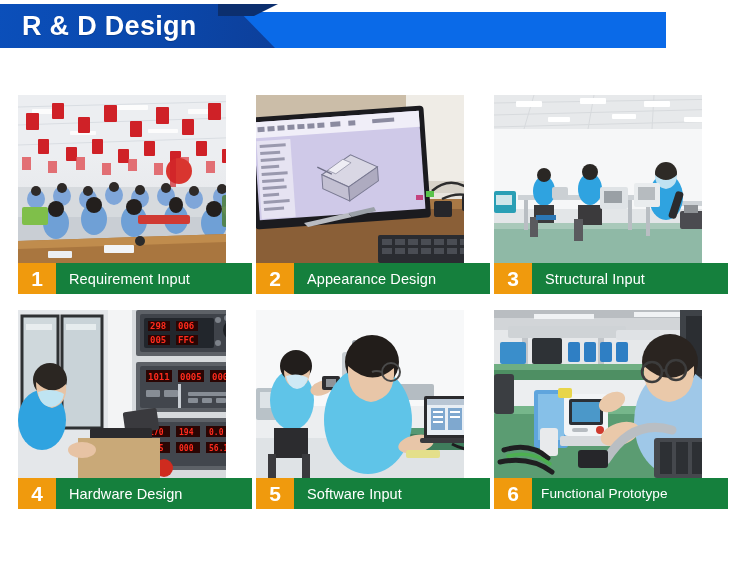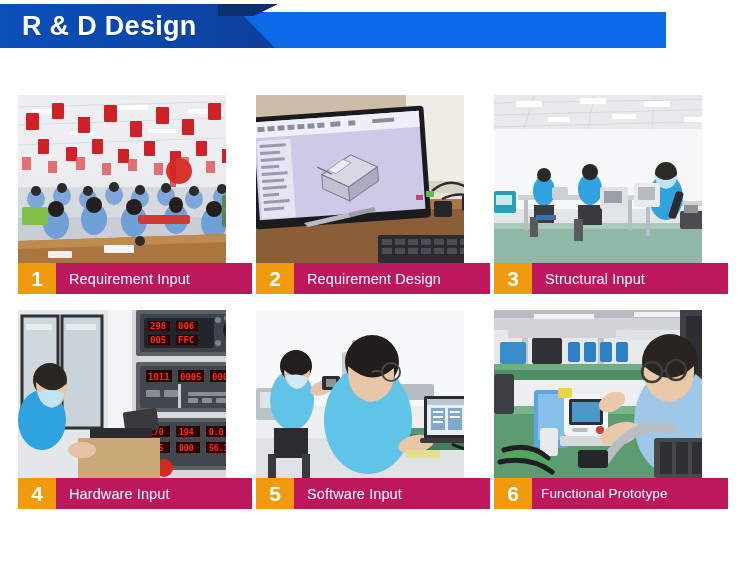--- a/index.html
+++ b/index.html
@@ -63,21 +63,21 @@
   .num{
     width:38px;flex:0 0 38px;
     background:#f09a0d;
     color:#ffffff;
     font-size:21px;font-weight:bold;
     display:flex;align-items:center;justify-content:center;
     line-height:1;
   }
   .label{
     flex:1 1 auto;
-    background:#be185d;
+    background:#15803d;
     color:#ffffff;
     font-size:14.5px;
     display:flex;align-items:center;
     padding-left:13px;
     box-sizing:border-box;
     white-space:nowrap;
     letter-spacing:.1px;
   }
   .label.tight{font-size:13.6px;padding-left:9px;text-align:center;}
 </style>
@@ -272,21 +272,21 @@
             <path d="M186 104 q20 -10 40 2"></path>
         </g>
         <rect x="178" y="106" width="18" height="16" rx="2" fill="#26262a"></rect>
         <rect x="206" y="100" width="18" height="16" rx="2" fill="#26262a"></rect>
         <rect x="170" y="96" width="8" height="6" fill="#59c24a"></rect>
         <rect x="160" y="100" width="7" height="5" fill="#c5437f"></rect>
       </svg>
     </div>
     <div class="caption">
       <div class="num">2</div>
-      <div class="label">Requirement Design</div>
+      <div class="label">Appearance Design</div>
     </div>
   </div>
 
   <div class="card">
     <div class="photo">
       <svg viewBox="0 0 234 168" preserveAspectRatio="none">
         <rect width="234" height="168" fill="#f2f3f4"></rect>
         <rect x="0" y="0" width="234" height="34" fill="#e7e9eb"></rect>
         <g stroke="#d7dadd" stroke-width="1" fill="none">
           <line x1="0" y1="8" x2="234" y2="4"></line>
@@ -425,21 +425,21 @@
           <ellipse cx="24" cy="110" rx="24" ry="30" fill="#2fa3e0"></ellipse>
           <circle cx="32" cy="70" r="17" fill="#2b2622"></circle>
           <path d="M18 72 q16 16 30 2 q2 20 -14 24 q-16 -4 -16 -26 Z" fill="#e7c3a4"></path>
           <path d="M20 82 q14 -5 26 2 q-2 12 -13 13 q-11 -1 -13 -15 Z" fill="#bfe4f2"></path>
           <ellipse cx="64" cy="140" rx="14" ry="8" fill="#e7c3a4"></ellipse>
         </g>
       </svg>
     </div>
     <div class="caption">
       <div class="num">4</div>
-      <div class="label">Hardware Input</div>
+      <div class="label">Hardware Design</div>
     </div>
   </div>
 
   <div class="card">
     <div class="photo">
       <svg viewBox="0 0 234 168" preserveAspectRatio="none">
         <rect width="234" height="168" fill="#f4f5f6"></rect>
         <rect x="0" y="0" width="234" height="96" fill="#f7f8f9"></rect>
         <rect x="0" y="96" width="234" height="72" fill="#eceef0"></rect>
         <rect x="0" y="128" width="234" height="40" fill="#dfe3e6"></rect>

